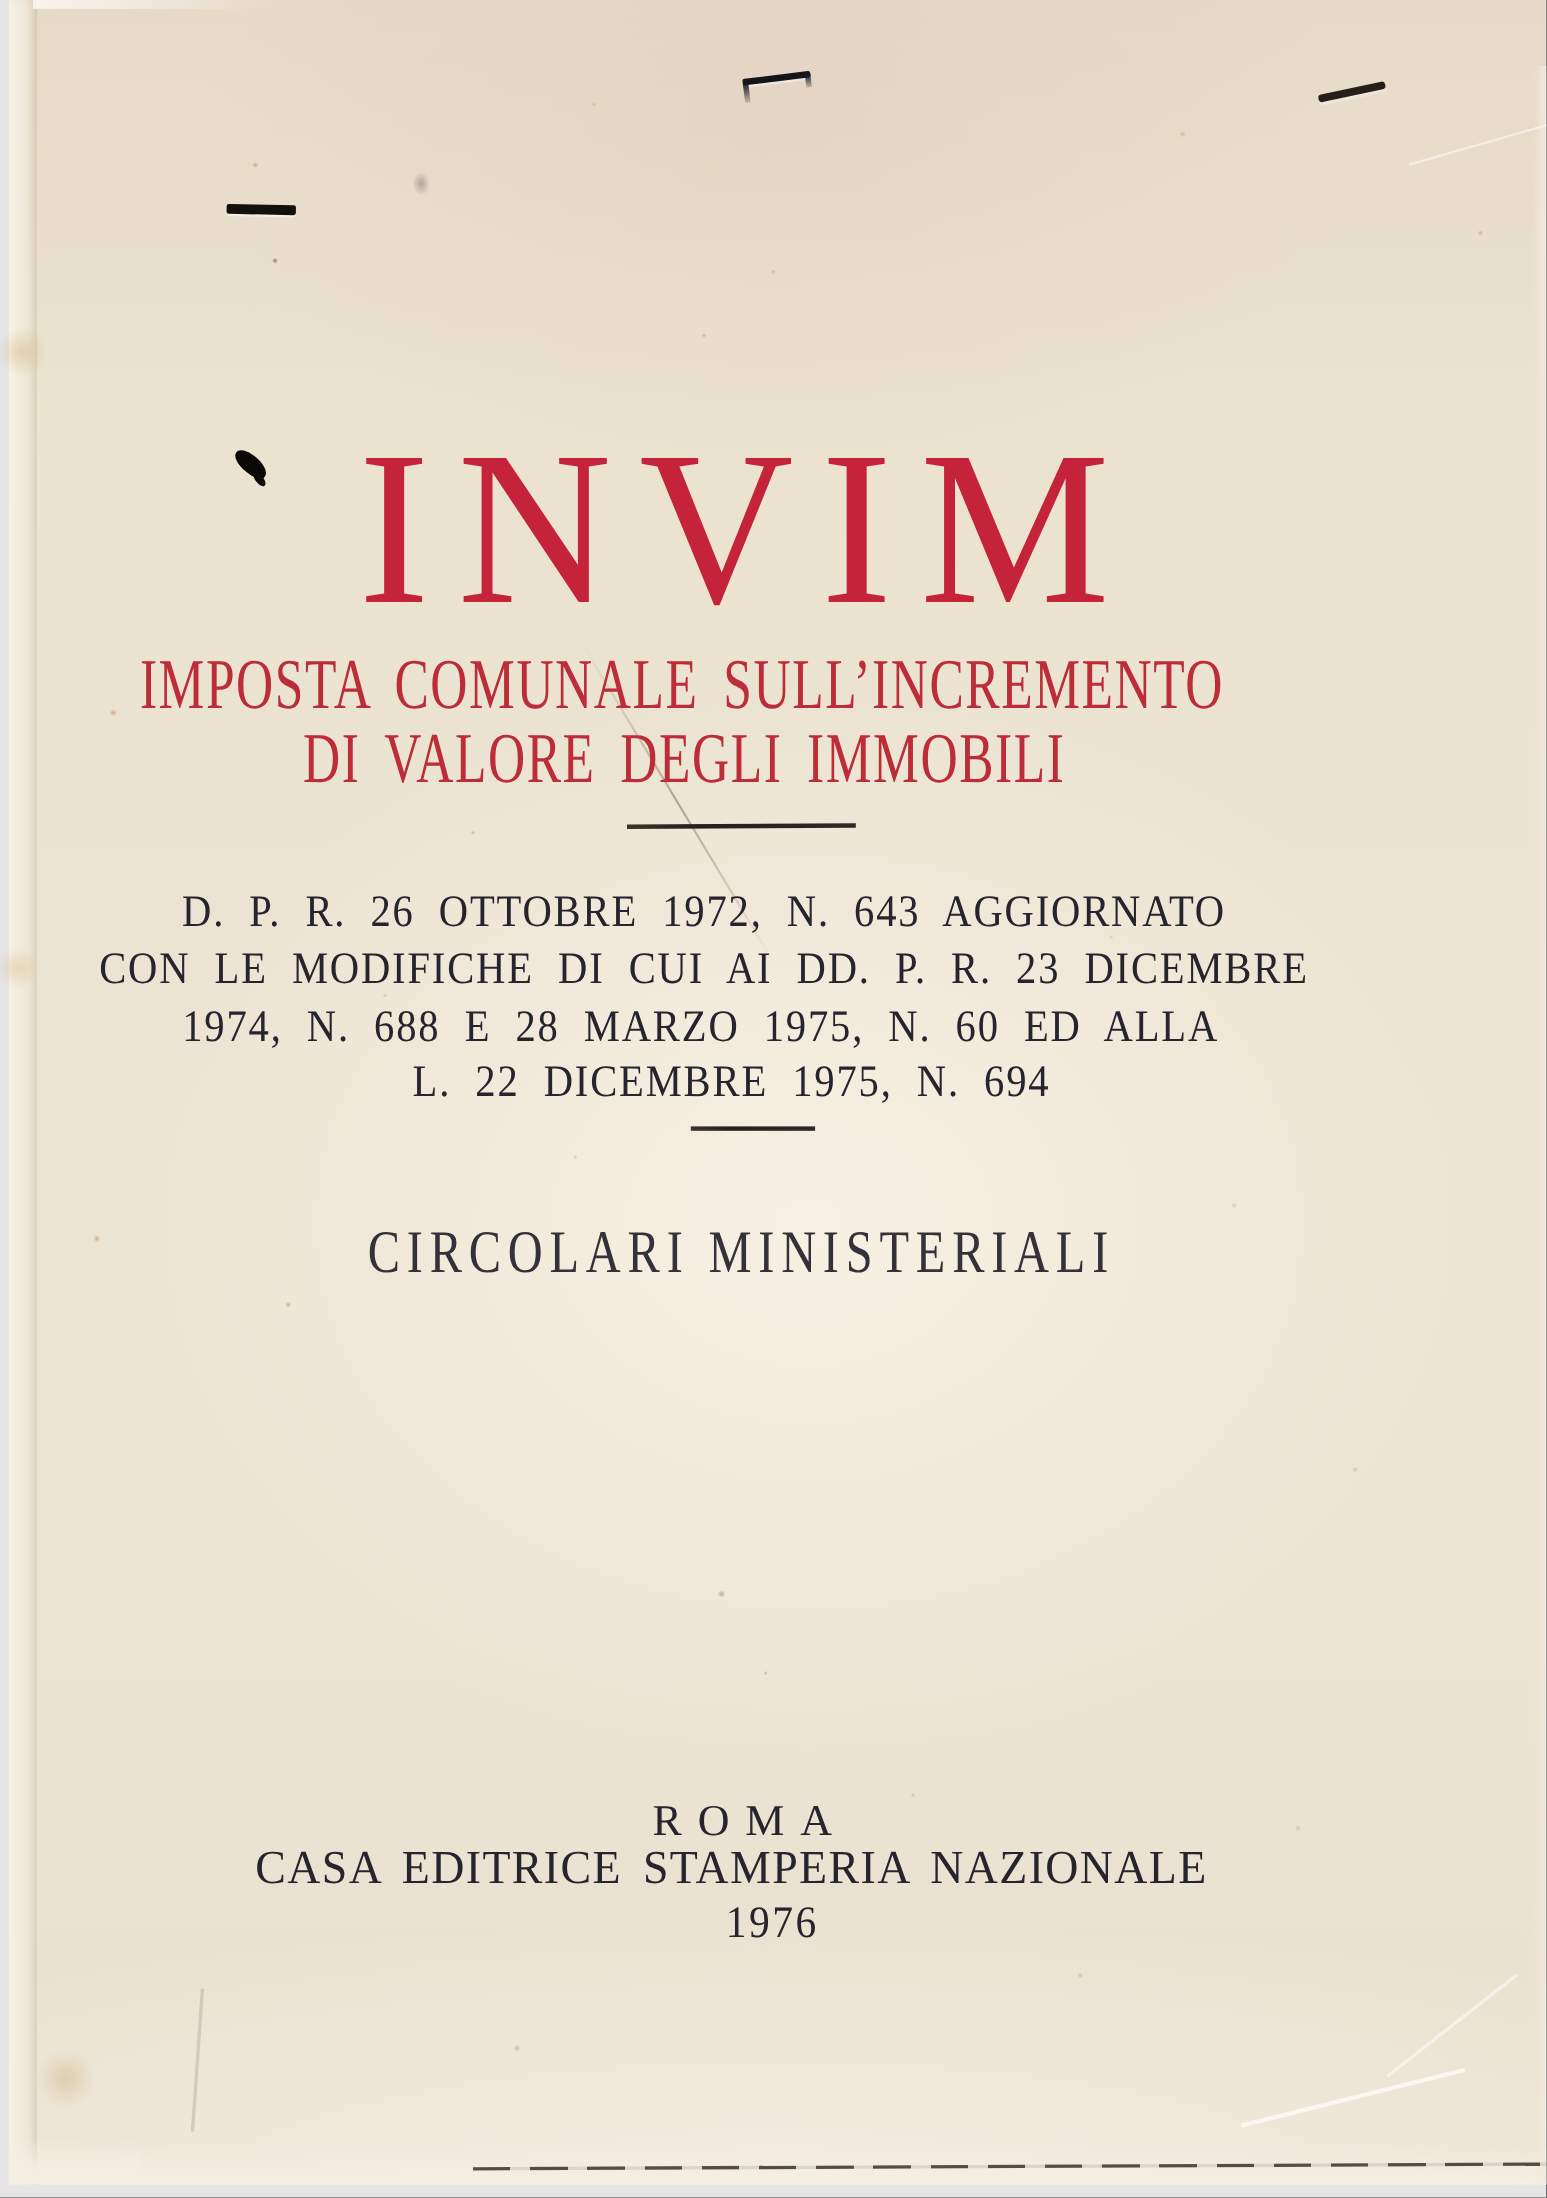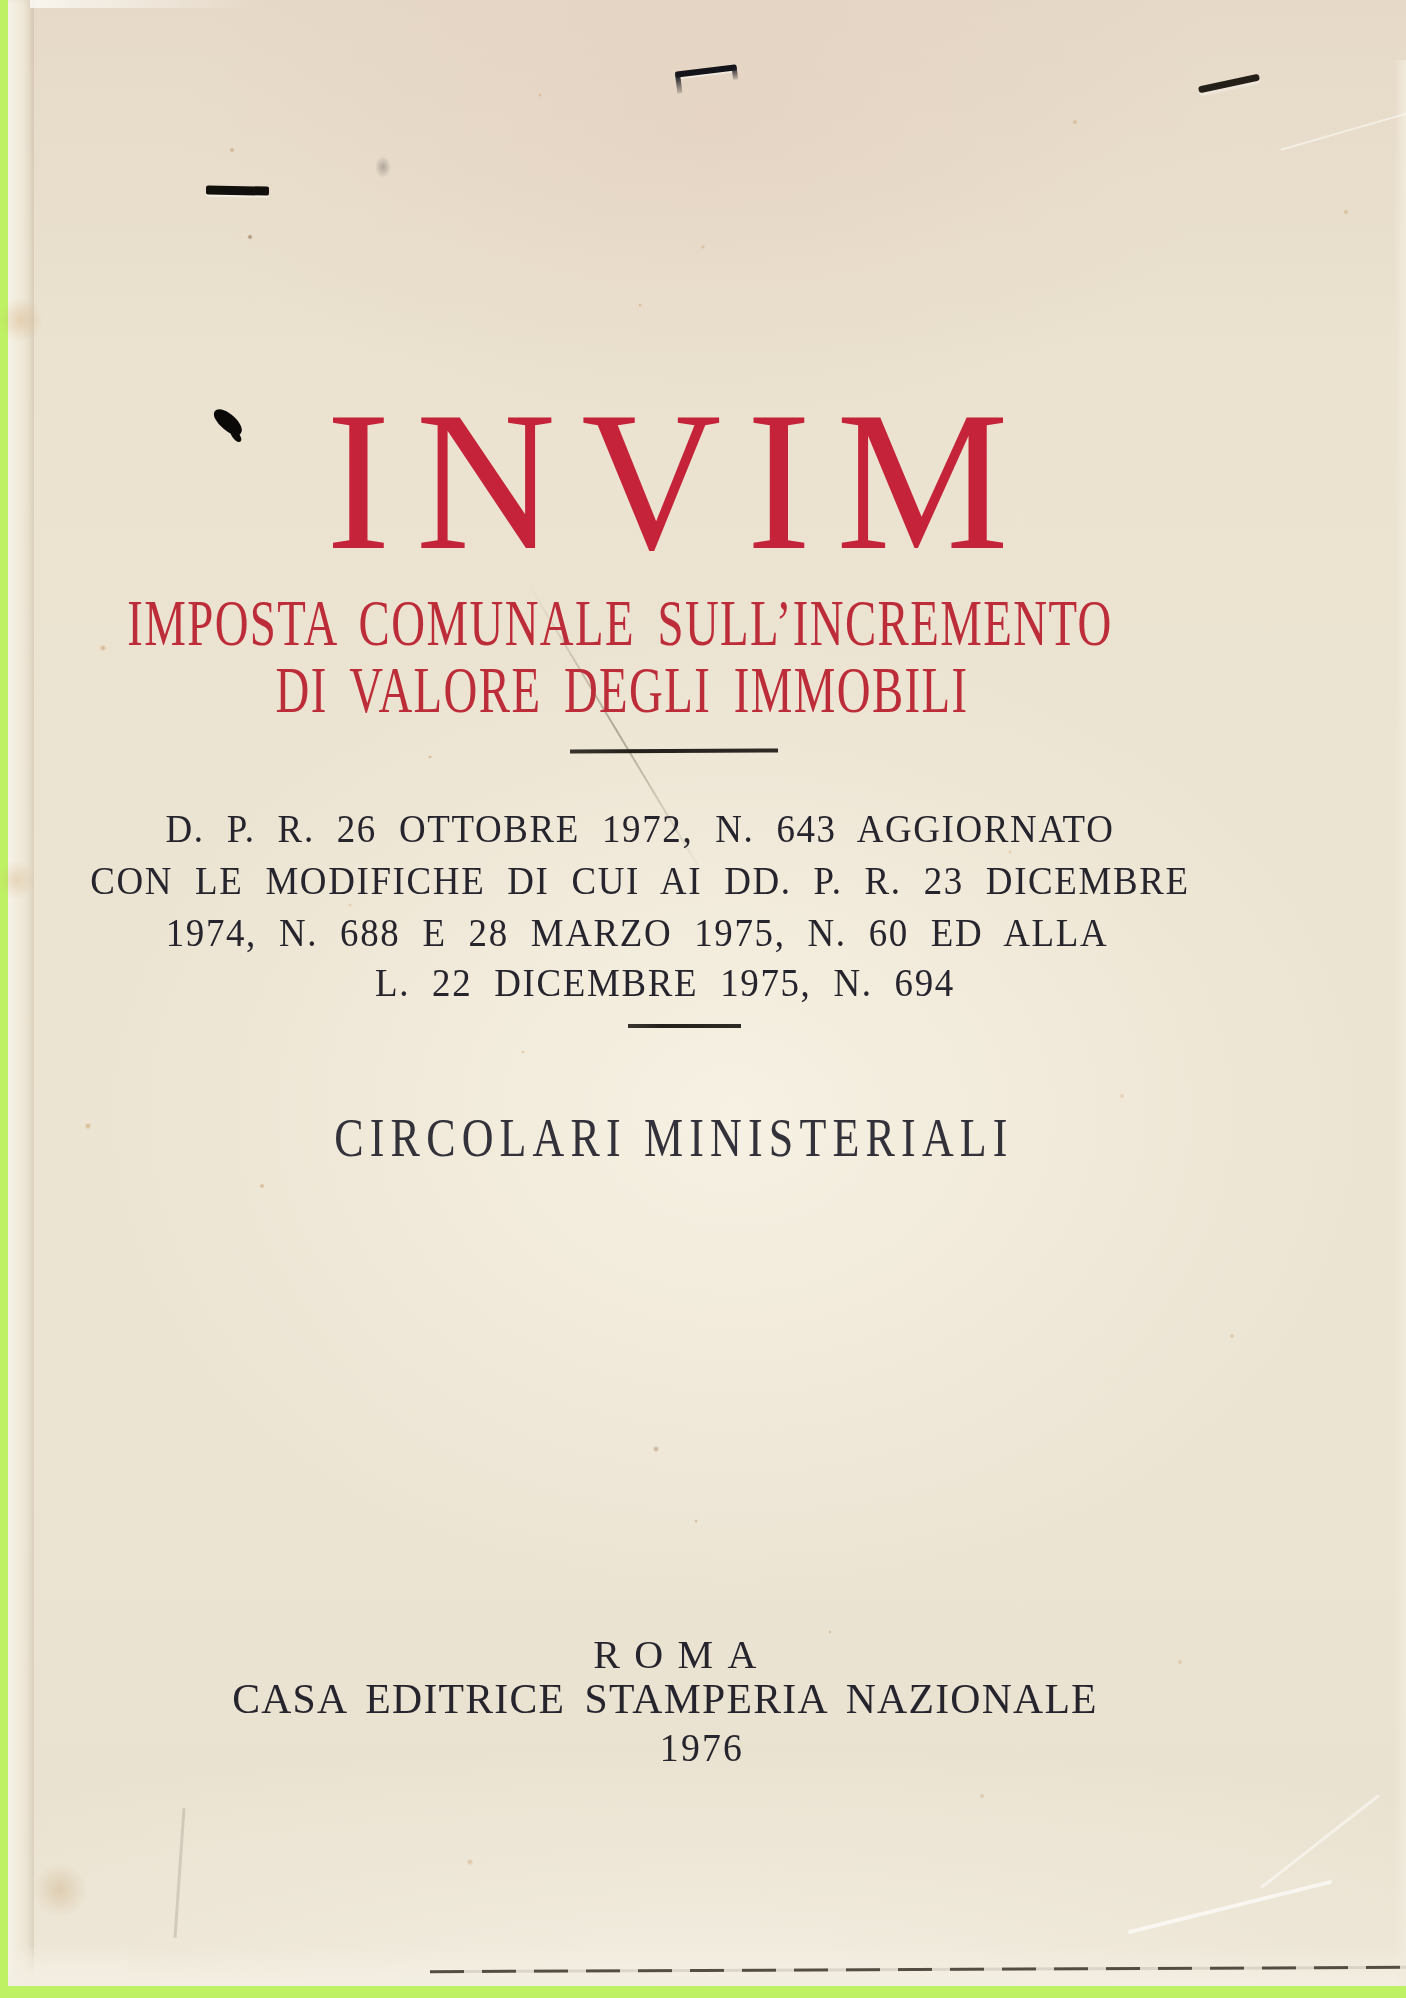--- a/index.html
+++ b/index.html
@@ -1,20 +1,20 @@
 <!DOCTYPE html>
 <html style="--title-red: #c5233a; --subtitle-red: #bd2c39; --ink-black: #26252e; --paper: #ece4d2;"><head>
 <meta charset="utf-8">
 <style>
   html,body{margin:0;padding:0;background:#000;}
   .scan{
     position:relative;
     width:1406px;height:1998px;
     overflow:hidden;
-    background:#bef264;
+    background:#e5e5e5;
     font-family:"Liberation Serif","DejaVu Serif",serif;
   }
   
   .paper{
     position:absolute;left:8px;top:0;right:0;bottom:12px;
     background:
       radial-gradient(ellipse 900px 700px at 52% 56%, rgba(248,243,230,.85) 0%, rgba(248,243,230,0) 70%),
       radial-gradient(ellipse 700px 420px at 50% 6%, rgba(226,200,184,.35) 0%, rgba(226,200,184,0) 75%),
       radial-gradient(ellipse 1400px 300px at 50% 100%, rgba(250,247,238,.55) 0%, rgba(250,247,238,0) 80%),
       linear-gradient(180deg,#e6d9c8 0%,#ebe2d0 18%,#ece4d2 45%,#ece4d3 75%,#e9e1cf 100%);

